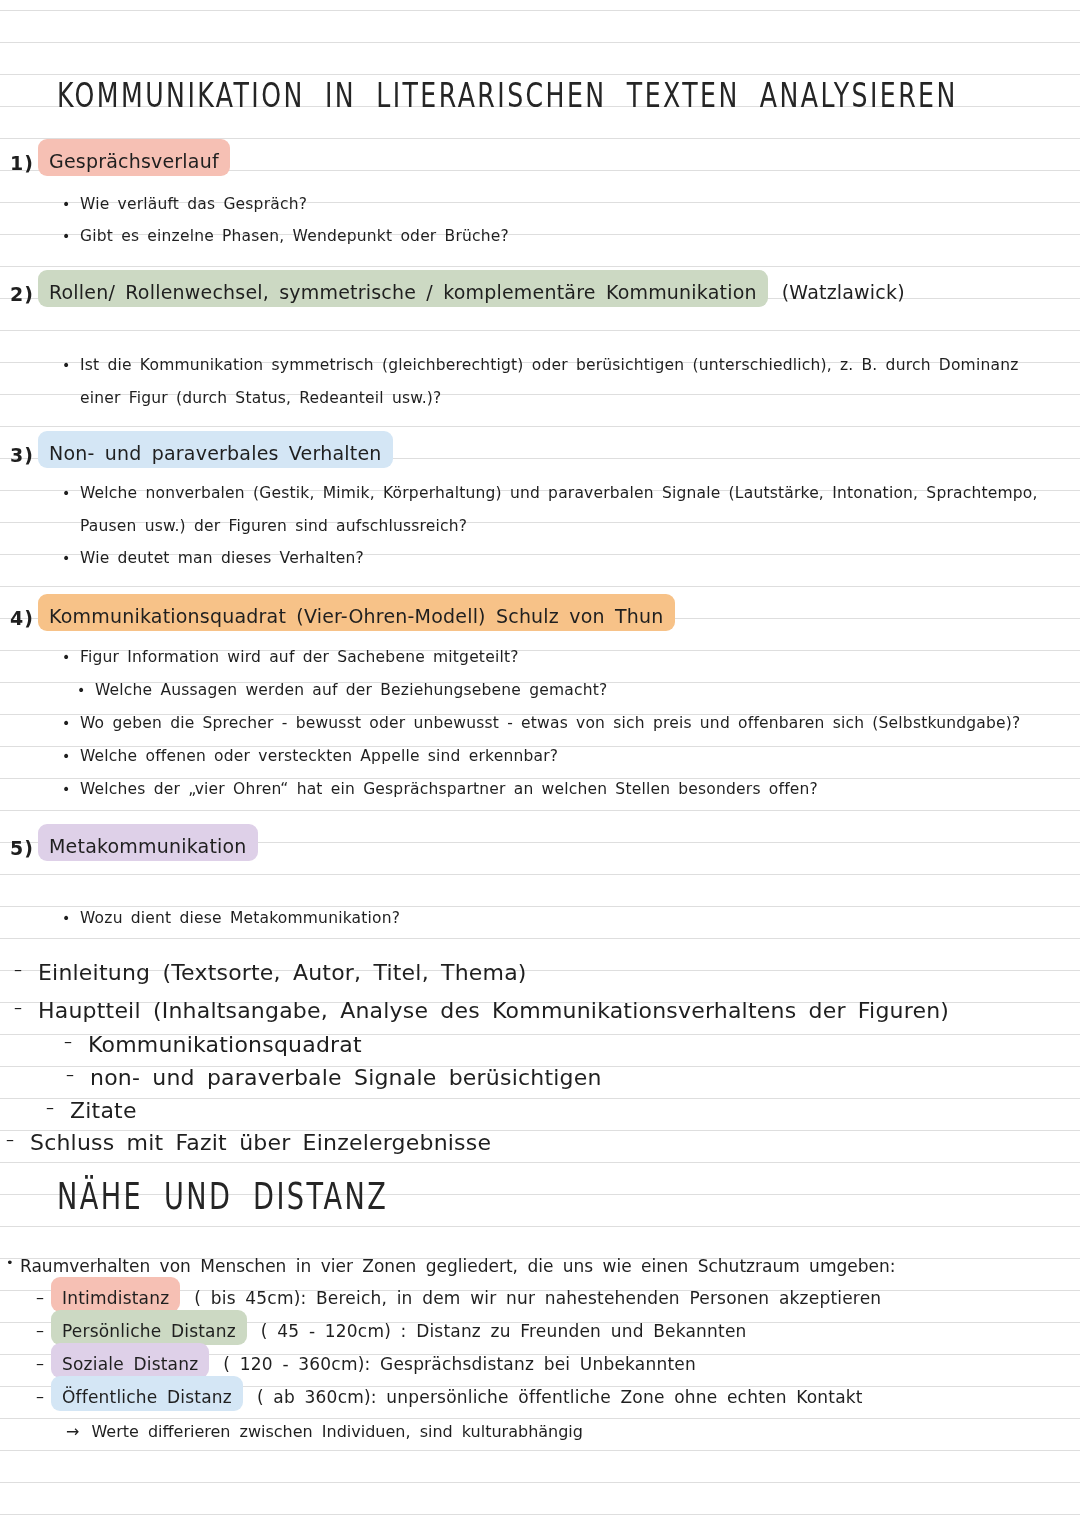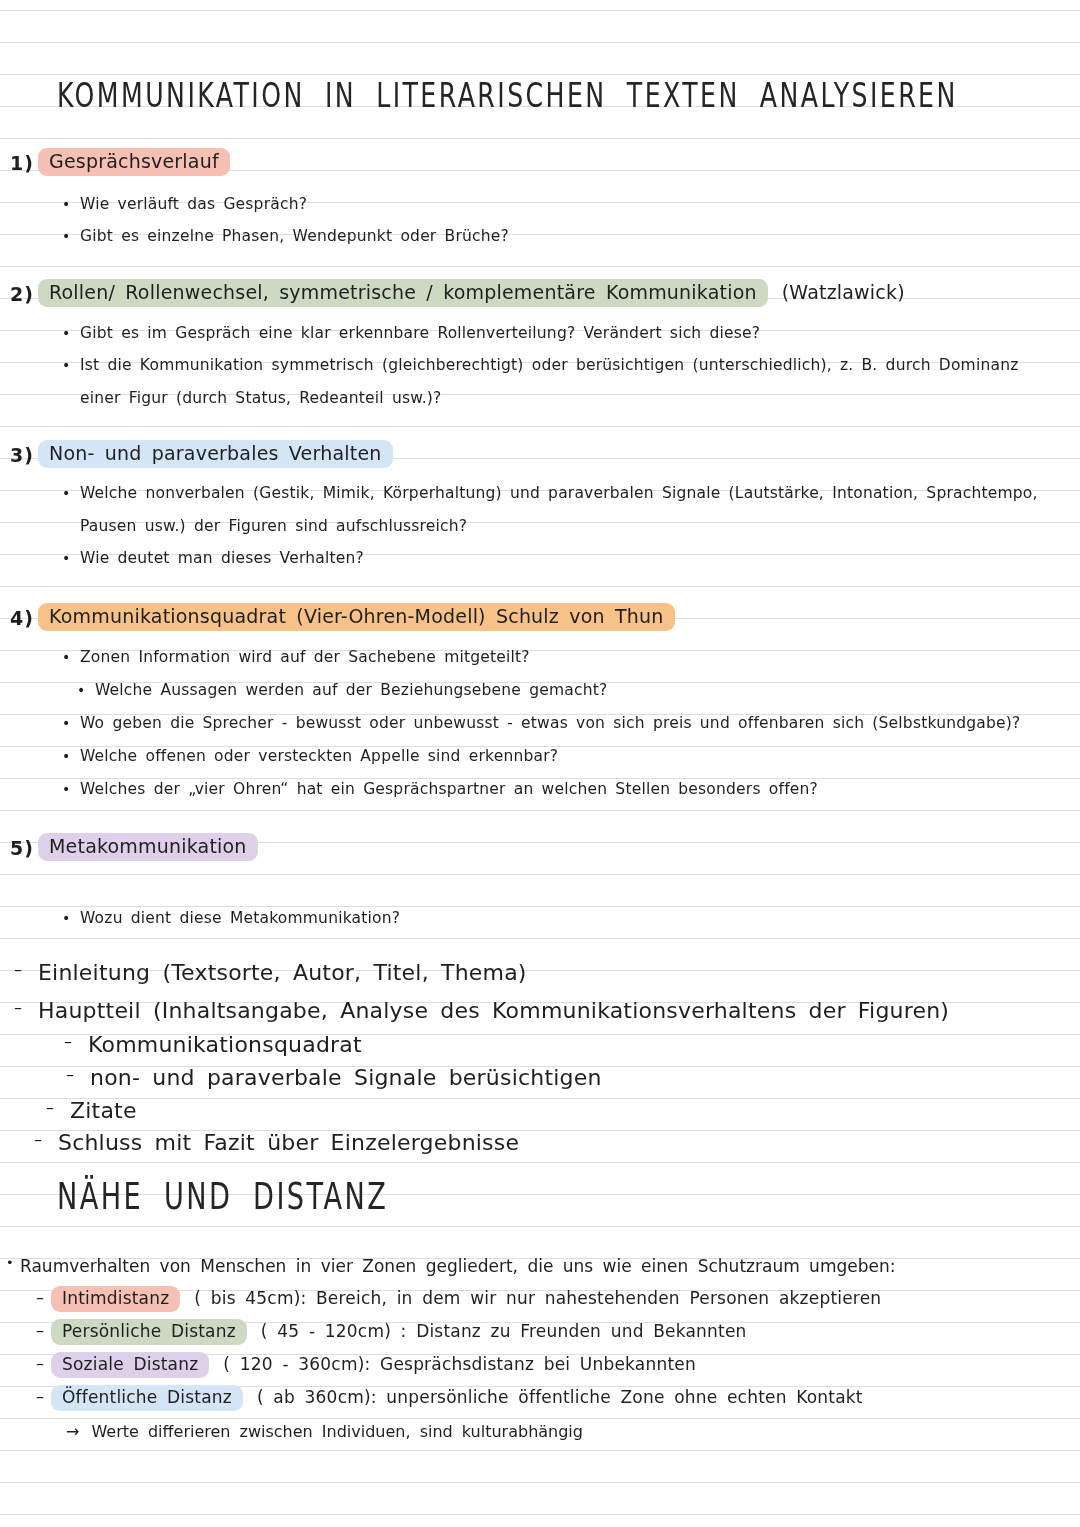--- a/index.html
+++ b/index.html
@@ -19,21 +19,21 @@
     font-size:26px;
     letter-spacing:2.5px;
     word-spacing:10px;
     color:#252525;
     transform:scale(0.97,1.3);
     transform-origin:0 50%;
     white-space:nowrap;
   }
   .sec-num{font-size:19px;font-weight:bold;letter-spacing:1px;}
   .sec-head{font-size:19px;word-spacing:4px;letter-spacing:.2px;white-space:nowrap;}
-  .hl{border-radius:9px;padding:2px 11px 4px;margin-left:-9px;}
+  .hl{border-radius:9px;padding:11px 11px 4px;margin-left:-9px;}
   .hl-pink{background:#f6c0b4;}
   .hl-green{background:#ccd9c3;}
   .hl-blue{background:#d4e6f5;}
   .hl-orange{background:#f7c288;}
   .hl-lavender{background:#ded0e8;}
   .suffix{margin-left:14px;}
   .bullet{
     font-size:15.5px;
     letter-spacing:.2px;
     word-spacing:3px;
@@ -74,46 +74,45 @@
 
   <div class="abs doc-title" style="left:57px;top:80px;">KOMMUNIKATION IN LITERARISCHEN TEXTEN ANALYSIEREN</div>
 
   <span class="abs sec-num" style="left:10px;top:152px;">1)</span>
   <span class="abs sec-head" style="left:47px;top:150px;"><span class="hl hl-pink">Gesprächsverlauf</span></span>
   <div class="abs bullet" style="left:80px;top:188px;">Wie verläuft das Gespräch?</div>
   <div class="abs bullet" style="left:80px;top:220px;">Gibt es einzelne Phasen, Wendepunkt oder Brüche?</div>
 
   <span class="abs sec-num" style="left:10px;top:283px;">2)</span>
   <span class="abs sec-head" style="left:47px;top:281px;"><span class="hl hl-green">Rollen/ Rollenwechsel, symmetrische / komplementäre Kommunikation</span><span class="suffix">(Watzlawick)</span></span>
-  <div class="abs bullet" style="left:80px;top:317px;">Gibt es im Gespräch eine klar erkennbare Rollenverteilung? Verändert sich diese?</div>
   <div class="abs bullet wrap" style="left:80px;top:349px;">Ist die Kommunikation symmetrisch (gleichberechtigt) oder berüsichtigen (unterschiedlich), z. B. durch Dominanz einer Figur (durch Status, Redeanteil usw.)?</div>
 
   <span class="abs sec-num" style="left:10px;top:444px;">3)</span>
   <span class="abs sec-head" style="left:47px;top:442px;"><span class="hl hl-blue">Non- und paraverbales Verhalten</span></span>
   <div class="abs bullet wrap" style="left:80px;top:477px;">Welche nonverbalen (Gestik, Mimik, Körperhaltung) und paraverbalen Signale (Lautstärke, Intonation, Sprachtempo, Pausen usw.) der Figuren sind aufschlussreich?</div>
   <div class="abs bullet" style="left:80px;top:542px;">Wie deutet man dieses Verhalten?</div>
 
   <span class="abs sec-num" style="left:10px;top:607px;">4)</span>
   <span class="abs sec-head" style="left:47px;top:605px;"><span class="hl hl-orange">Kommunikationsquadrat (Vier-Ohren-Modell) Schulz von Thun</span></span>
-  <div class="abs bullet" style="left:80px;top:641px;">Zonen Information wird auf der Sachebene mitgeteilt?</div>
+  <div class="abs bullet" style="left:80px;top:641px;">Figur Information wird auf der Sachebene mitgeteilt?</div>
   <div class="abs bullet" style="left:80px;top:674px;margin-left:15px;">Welche Aussagen werden auf der Beziehungsebene gemacht?</div>
   <div class="abs bullet" style="left:80px;top:707px;">Wo geben die Sprecher - bewusst oder unbewusst - etwas von sich preis und offenbaren sich (Selbstkundgabe)?</div>
   <div class="abs bullet" style="left:80px;top:740px;">Welche offenen oder versteckten Appelle sind erkennbar?</div>
   <div class="abs bullet" style="left:80px;top:773px;">Welches der „vier Ohren“ hat ein Gesprächspartner an welchen Stellen besonders offen?</div>
 
   <span class="abs sec-num" style="left:10px;top:837px;">5)</span>
   <span class="abs sec-head" style="left:47px;top:835px;"><span class="hl hl-lavender">Metakommunikation</span></span>
   <div class="abs bullet" style="left:80px;top:902px;">Wozu dient diese Metakommunikation?</div>
 
   <div class="abs dash-item" style="left:38px;top:960px;">Einleitung (Textsorte, Autor, Titel, Thema)</div>
   <div class="abs dash-item" style="left:38px;top:998px;">Hauptteil (Inhaltsangabe, Analyse des Kommunikationsverhaltens der Figuren)</div>
   <div class="abs dash-item" style="left:88px;top:1032px;">Kommunikationsquadrat</div>
   <div class="abs dash-item" style="left:90px;top:1065px;">non- und paraverbale Signale berüsichtigen</div>
   <div class="abs dash-item" style="left:70px;top:1098px;">Zitate</div>
-  <div class="abs dash-item" style="left:30px;top:1130px;margin-left:28px;">Schluss mit Fazit über Einzelergebnisse</div>
+  <div class="abs dash-item" style="left:30px;top:1130px;">Schluss mit Fazit über Einzelergebnisse</div>
 
   <div class="abs doc-title" style="left:57px;top:1180px;font-size:28px;">NÄHE UND DISTANZ</div>
 
   <div class="abs zone-intro" style="left:20px;top:1256px;">Raumverhalten von Menschen in vier Zonen gegliedert, die uns wie einen Schutzraum umgeben:</div>
 
   <div class="abs zone-line" style="left:60px;top:1288px;"><span class="hl hl-pink">Intimdistanz</span><span class="suffix">( bis 45cm):  Bereich, in dem wir nur nahestehenden Personen akzeptieren</span></div>
   <div class="abs zone-line" style="left:60px;top:1321px;"><span class="hl hl-green">Persönliche Distanz</span><span class="suffix">( 45 - 120cm) :  Distanz zu Freunden und Bekannten</span></div>
   <div class="abs zone-line" style="left:60px;top:1354px;"><span class="hl hl-lavender">Soziale Distanz</span><span class="suffix">( 120 - 360cm):  Gesprächsdistanz bei Unbekannten</span></div>
   <div class="abs zone-line" style="left:60px;top:1387px;"><span class="hl hl-blue">Öffentliche Distanz</span><span class="suffix">( ab 360cm):  unpersönliche öffentliche Zone ohne echten Kontakt</span></div>
 

